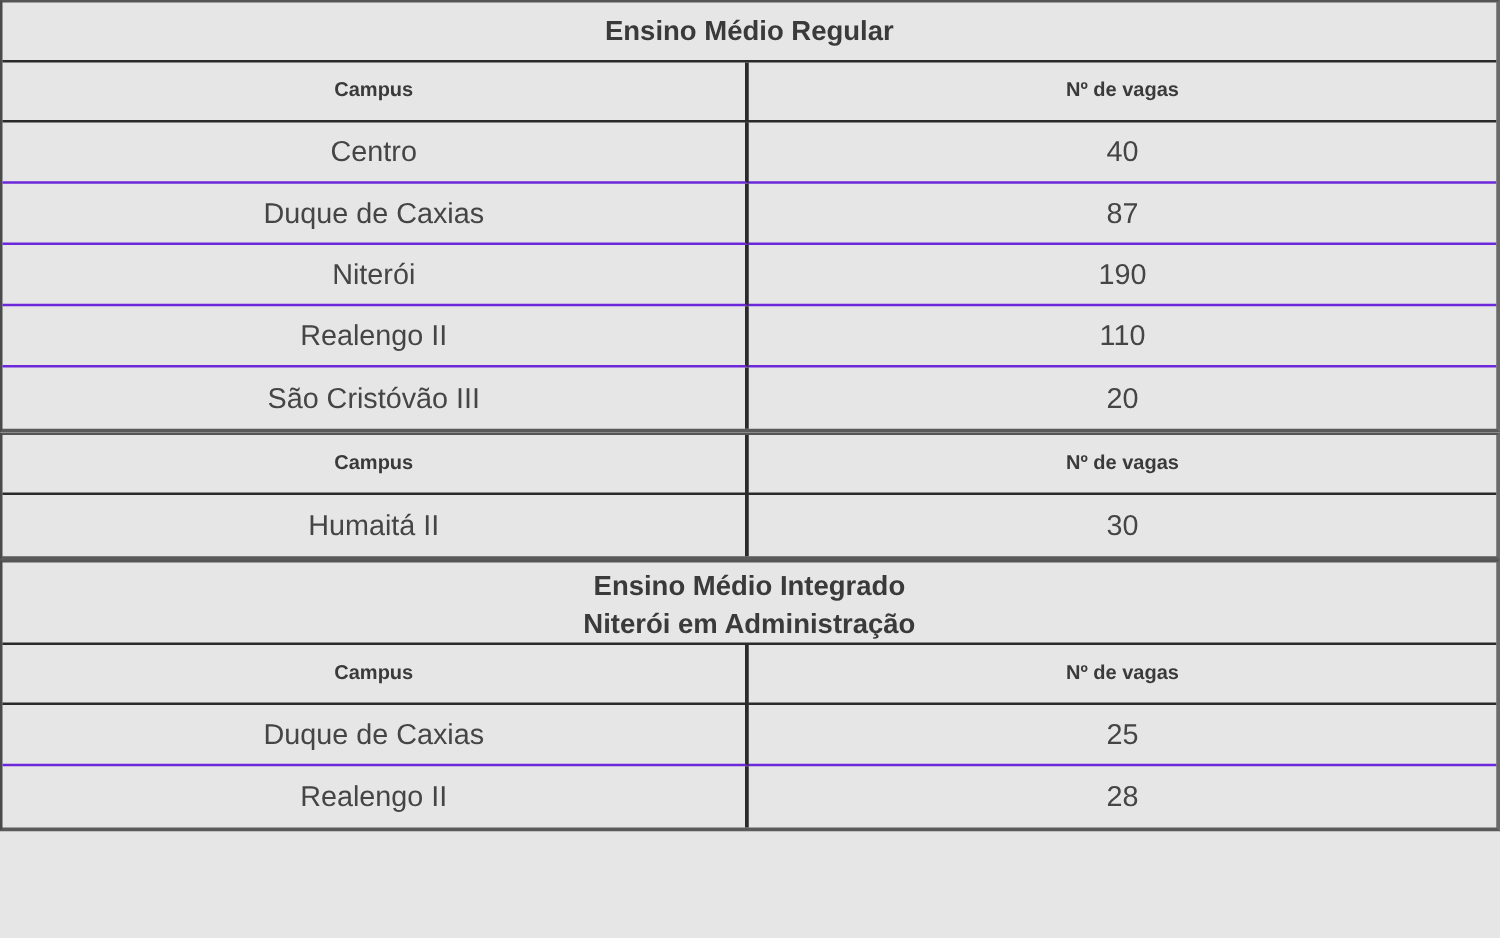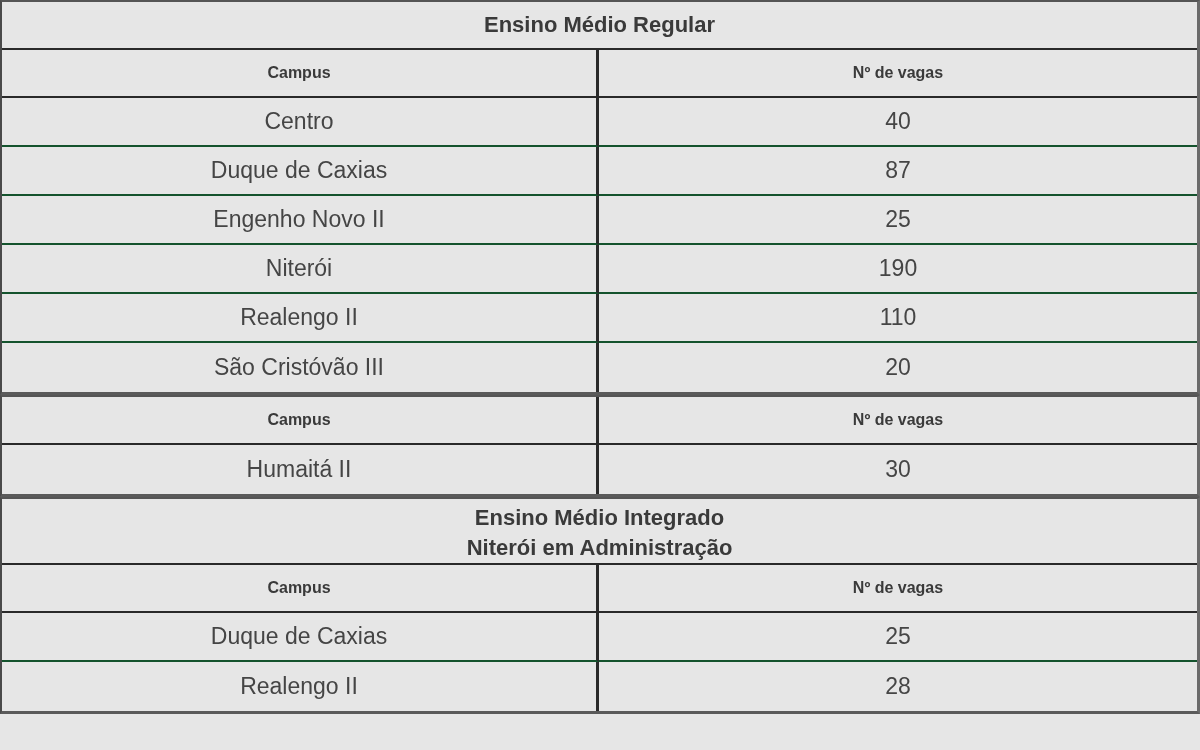--- a/index.html
+++ b/index.html
@@ -54,21 +54,21 @@
     font-weight: bold;
     font-size: 16px;
     color: #3a3a3a;
     height: 48px;
     border-bottom: 2px solid #2a2a2a;
   }
   .data-cell {
     font-size: 23px;
     color: #454545;
     height: 49px;
-    border-bottom: 2px solid #14532d;
+    border-bottom: 2px solid #6d28d9;
   }
   tr:last-child .data-cell { border-bottom: none; margin-left: 35px; }
   .left-col { border-right: 3px solid #2a2a2a; }
 </style>
 </head>
 <body>
 
 <div class="page">
 
   <table class="vagas">
@@ -84,24 +84,20 @@
       <th class="head-cell left-col">Campus</th>
       <th class="head-cell">Nº de vagas</th>
     </tr>
     <tr>
       <td class="data-cell left-col">Centro</td>
       <td class="data-cell">40</td>
     </tr>
     <tr>
       <td class="data-cell left-col">Duque de Caxias</td>
       <td class="data-cell">87</td>
-    </tr>
-    <tr>
-      <td class="data-cell left-col">Engenho Novo II</td>
-      <td class="data-cell">25</td>
     </tr>
     <tr>
       <td class="data-cell left-col">Niterói</td>
       <td class="data-cell">190</td>
     </tr>
     <tr>
       <td class="data-cell left-col">Realengo II</td>
       <td class="data-cell">110</td>
     </tr>
     <tr>

